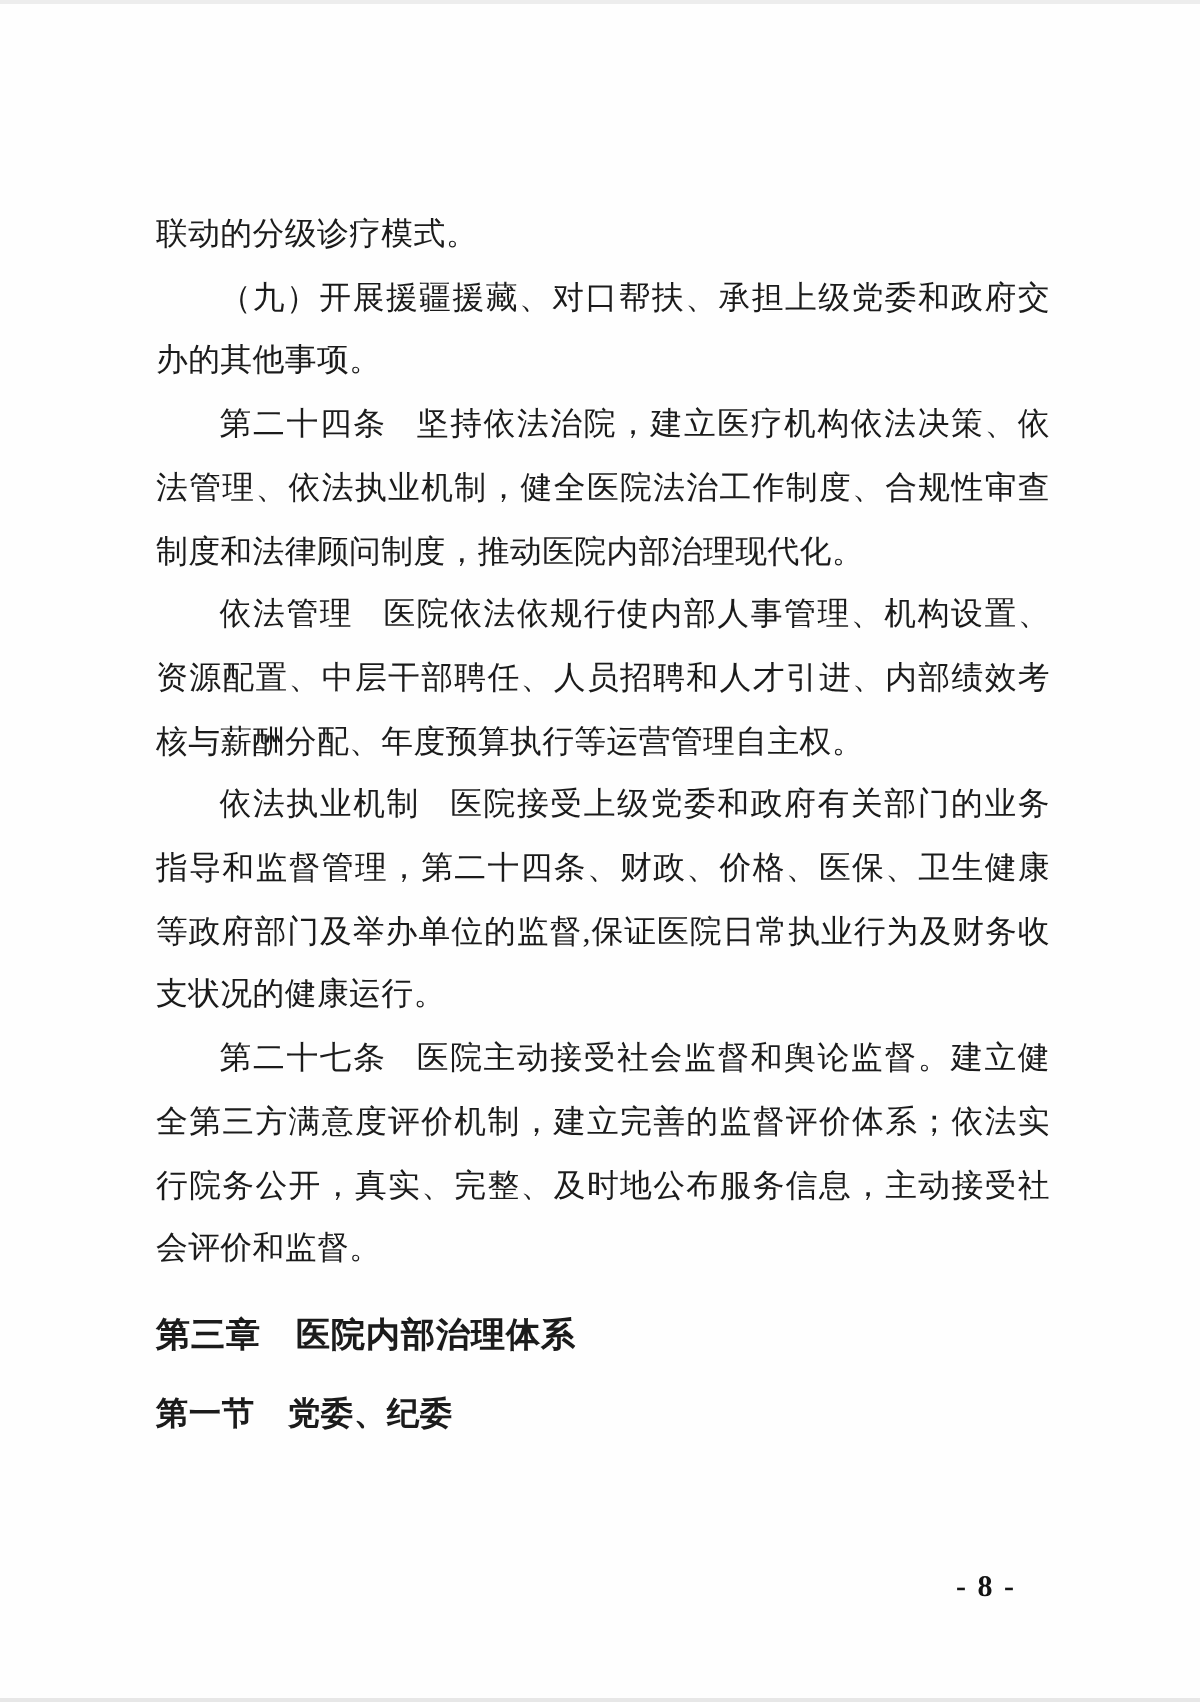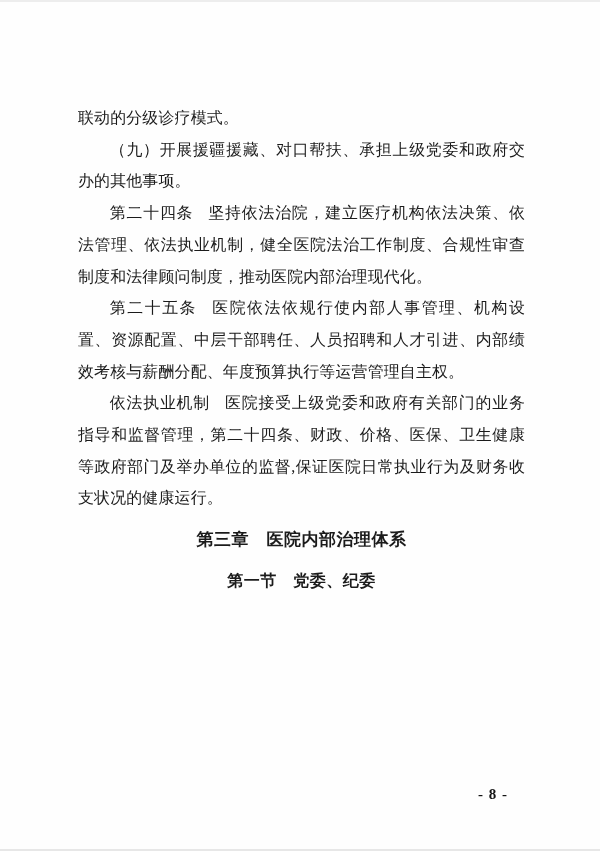--- a/index.html
+++ b/index.html
@@ -40,30 +40,29 @@
     letter-spacing: 0.2px;
   }
   p.indent { text-indent: 2em; }
   .lead {
     font-weight: 400;
     font-family: "Liberation Sans", "DejaVu Sans", sans-serif;
     margin-right: 0.95em;
   }
   h2.chapter-heading {
     margin: 11px 0 0 0;
-    text-align: center;
     font-size: 17px;
     line-height: 31.7px;
     font-weight: 700;
-    font-family: Liberation Mono, monospace;
+    font-family: Liberation Serif, serif;
     letter-spacing: 0.5px;
   }
   h3.section-heading {
     margin: 8px 0 0 0;
-    text-align: center;
+    text-align: left;
     font-size: 16px;
     line-height: 31.7px;
     font-weight: 700;
     font-family: "Liberation Sans", "DejaVu Sans", sans-serif;
     letter-spacing: 0.5px;
   }
   .pageno {
     position: absolute;
     top: 784px;
     right: 92px;
@@ -85,27 +84,30 @@
     <p>联动的分级诊疗模式。</p>
 
     <p class="indent">（九）开展援疆援藏、对口帮扶、承担上级党委和政府交办的其他事项。</p>
 
 
     <p class="indent">
       <span class="lead">第二十四条</span><span>坚持依法治院，建立医疗机构依法决策、依法管理、依法执业机制，健全医院法治工作制度、合规性审查制度和法律顾问制度，推动医院内部治理现代化。</span>
     </p>
 
     <p class="indent">
-      <span class="lead">第二十五条</span><span>医院依法依规行使内部人事管理、机构设置、资源配置、中层干部聘任、人员招聘和人才引进、内部绩效考核与薪酬分配、年度预算执行等运营管理自主权。</span>
+      <span class="lead">依法管理</span><span>医院依法依规行使内部人事管理、机构设置、资源配置、中层干部聘任、人员招聘和人才引进、内部绩效考核与薪酬分配、年度预算执行等运营管理自主权。</span>
     </p>
 
     <p class="indent">
       <span class="lead">依法执业机制</span><span>医院接受上级党委和政府有关部门的业务指导和监督管理，第二十四条、财政、价格、医保、卫生健康等政府部门及举办单位的监督,保证医院日常执业行为及财务收支状况的健康运行。</span>
     </p>
 
+    <p class="indent">
+      <span class="lead">第二十七条</span><span>医院主动接受社会监督和舆论监督。建立健全第三方满意度评价机制，建立完善的监督评价体系；依法实行院务公开，真实、完整、及时地公布服务信息，主动接受社会评价和监督。</span>
+    </p>
 
     <h2 class="chapter-heading">第三章　医院内部治理体系</h2>
 
     <h3 class="section-heading">第一节　党委、纪委</h3>
 
   </div>
 
   <div class="pageno">- 8 -</div>
 
   <div class="scan-edge-bottom"></div>

